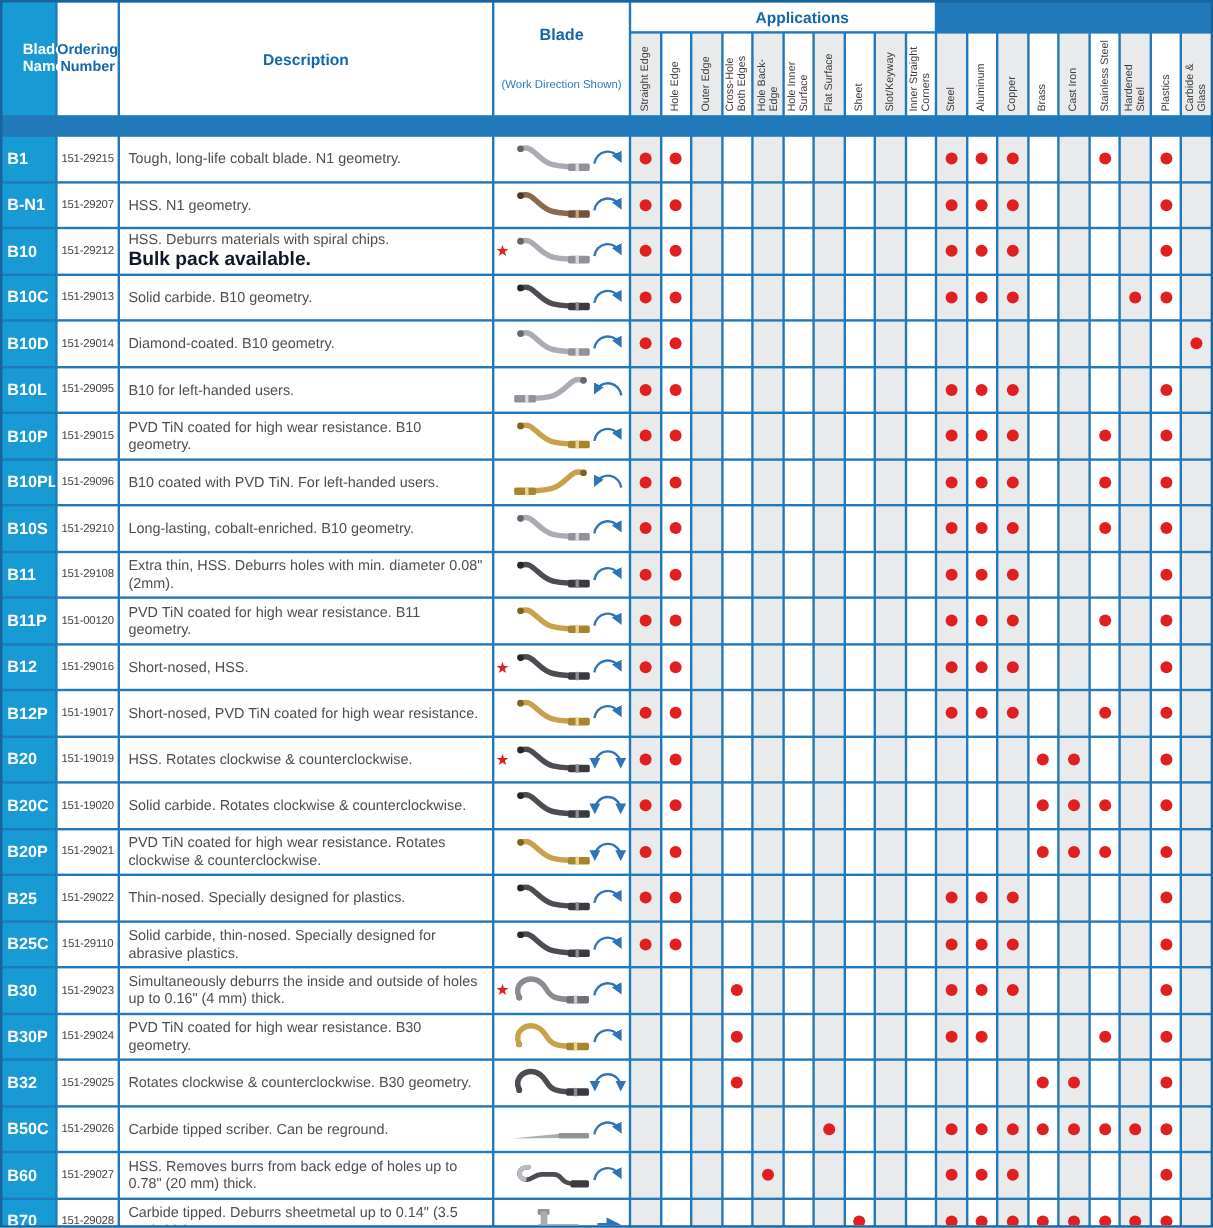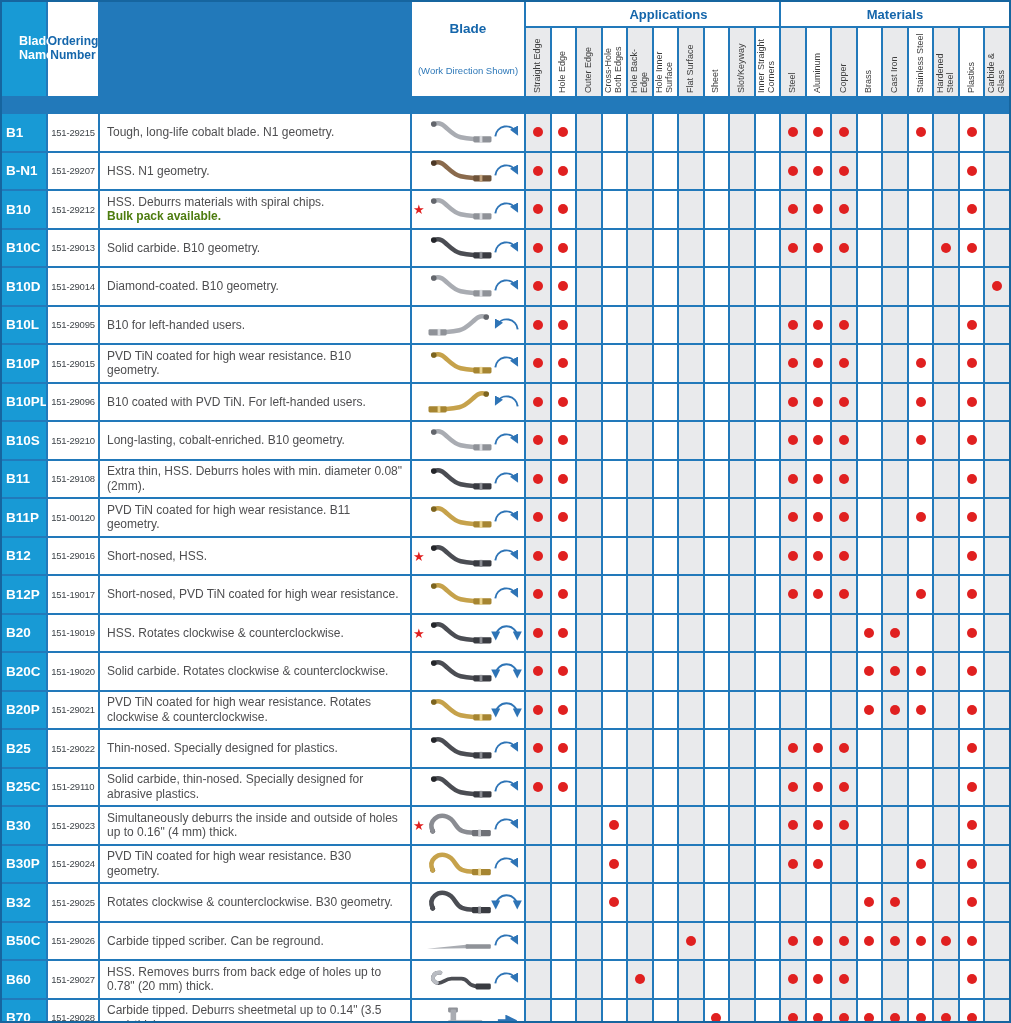--- a/index.html
+++ b/index.html
@@ -29,42 +29,42 @@
   .vlabel{position:absolute;left:50%;top:50%;width:62px;transform:translate(-50%,-50%) rotate(-90deg);
     font-size:9px;line-height:1.1;color:#3c3c3c;text-align:left;}
   
   #tbody{display:grid;grid-template-columns:var(--cols);grid-auto-rows:36.5px;gap:2px;margin-top:18px;border-radius:19px;}
   .trow{display:contents;}
   .c{background:#fff;display:flex;align-items:center;justify-content:center;overflow:hidden;}
   .cname{background:var(--accent);color:#fff;font-weight:bold;font-size:13.5px;justify-content:flex-start;padding-left:4px;}
   .corder{font-size:9.5px;color:#3f454a;letter-spacing:-0.2px;}
   .cdesc{flex-direction:column;align-items:flex-start;justify-content:center;padding:2px 4px 2px 7px;
     font-size:12px;color:#4e4e50;line-height:1.2;text-align:left;}
-  .cdesc b{color:#4d7c0f;font-size:12px;}
+  .cdesc b{color:#0f172a;font-size:16px;}
   .cblade{position:relative;}
   .star{position:absolute;left:1px;top:50%;transform:translateY(-50%);color:var(--dot);font-size:13px;line-height:1;}
   .blade{position:absolute;left:13px;top:50%;transform:translateY(-50%);}
   .arrow{position:absolute;right:2px;top:4px;}
   .arrow.mid{top:9px;}
   .cdot.shade{background:var(--shade);}
   .dot{width:10px;height:10px;border-radius:50%;background:var(--dot);}
 </style>
 </head>
 <body>
 
 <div class="sheet">
   <div class="hdr">
     <div class="hcell hname">Blade Name</div>
     <div class="hcell horder">Ordering Number</div>
+    <div class="hcell hdesc">Description</div>
     <div class="hcell hblade">
       <div>Blade</div>
       <div class="sub">(Work Direction Shown)</div>
     </div>
     <div class="grph apps">Applications</div>
-    <div class="grph mats">Materials</div>
     <div class="collabels" id="app-labels">
         <div class="vcell shade">
           <div class="vlabel">Straight Edge</div>
         </div>
         <div class="vcell">
           <div class="vlabel">Hole Edge</div>
         </div>
         <div class="vcell shade">
           <div class="vlabel">Outer Edge</div>
         </div>

